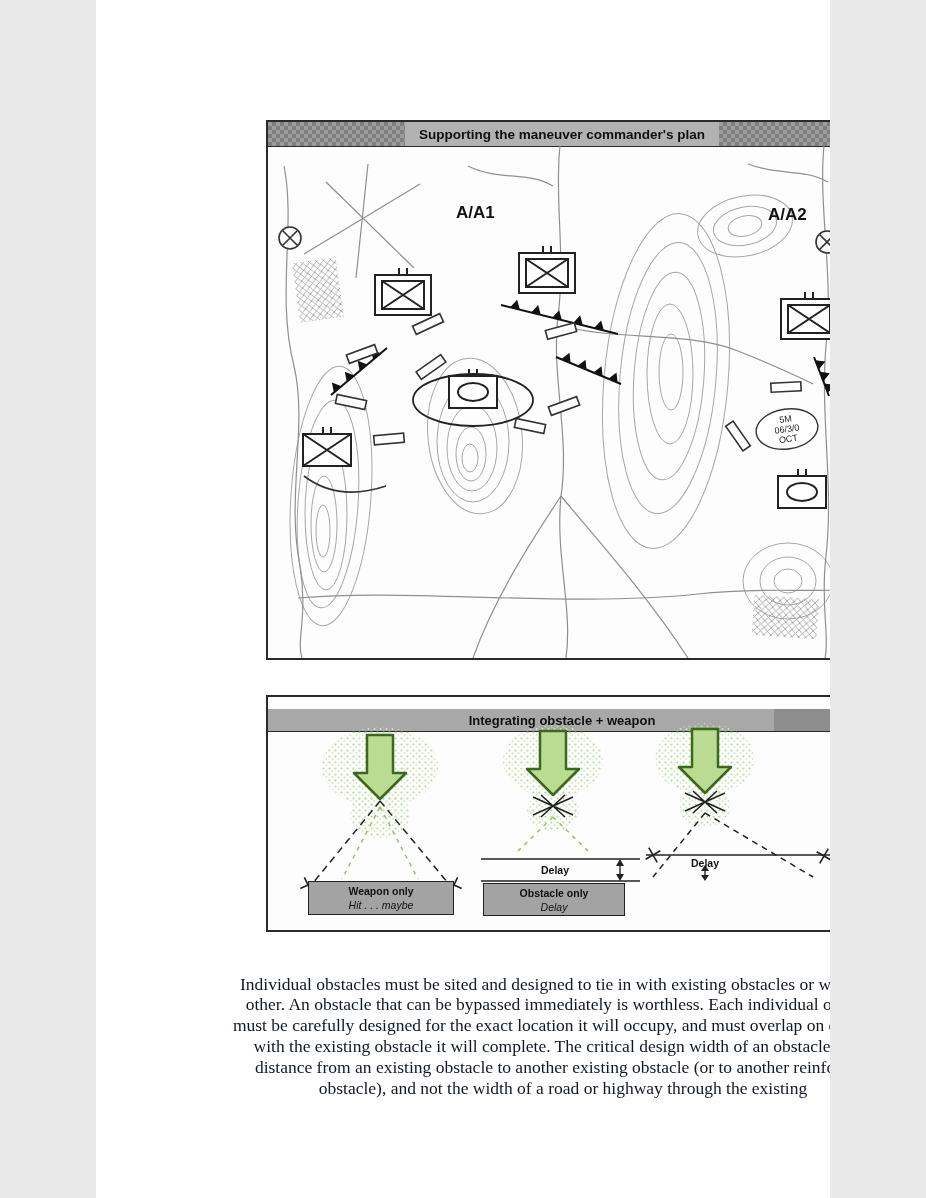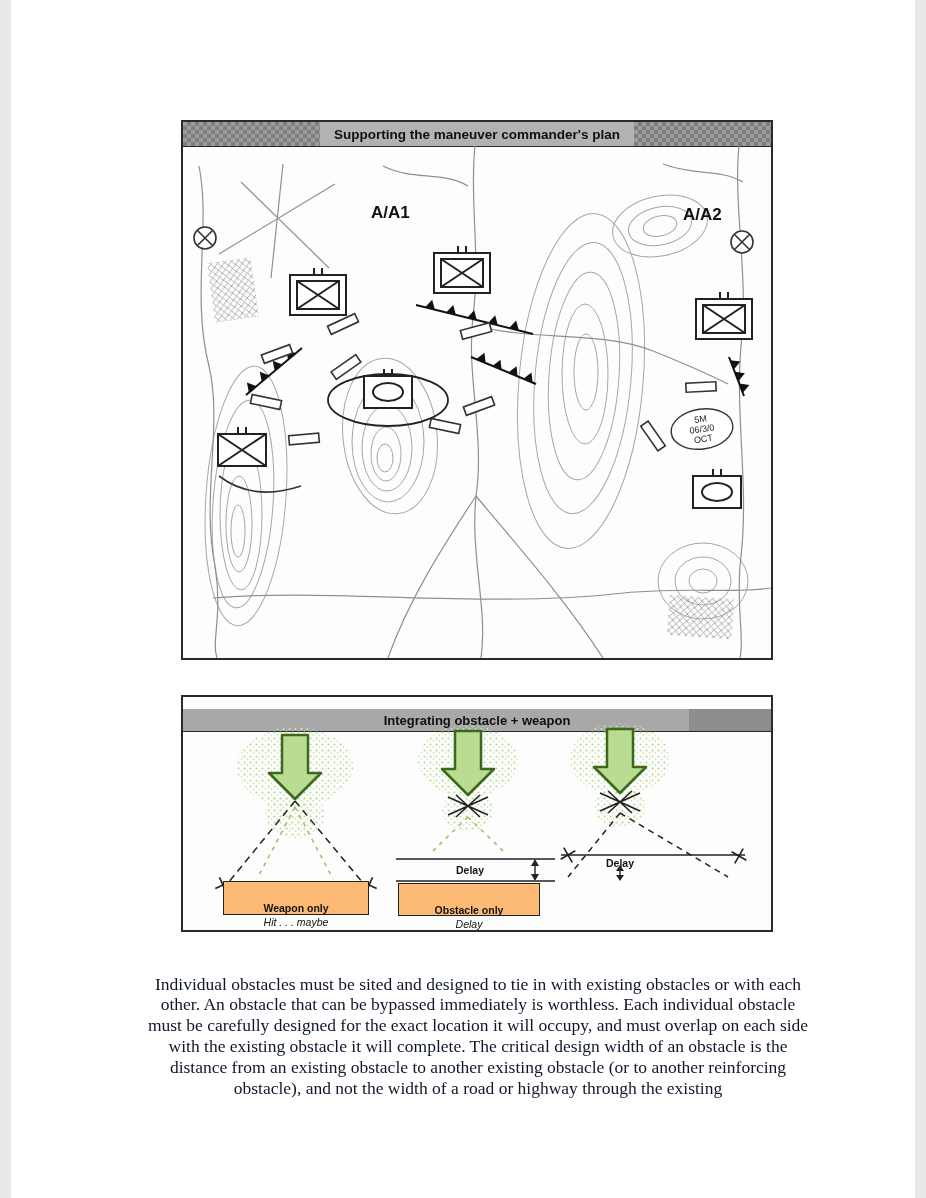--- a/index.html
+++ b/index.html
@@ -1,17 +1,17 @@
 <!DOCTYPE html>
 <html><head>
 <meta charset="utf-8">
 <style>
   html,body{margin:0;padding:0;background:#e9e9e9;}
   .page{
-    position:relative;width:904px;height:1198px;background:#ffffff;
+    position:relative;width:734px;height:1198px;background:#ffffff;
     font-family:"Liberation Serif",serif;overflow:hidden;margin:0 auto;
   }
   .figure{
     position:absolute;border:2px solid #2a2a2a;background:#fdfdfd;box-sizing:border-box;
   }
   .fig1{left:170px;top:120px;width:592px;height:540px;}
   .fig2{left:170px;top:695px;width:592px;height:237px;}
   .titlebar{
     display:flex;align-items:stretch;height:24px;border-bottom:1.5px solid #2a2a2a;
     font-family:"Liberation Sans",sans-serif;font-weight:bold;font-size:13.5px;color:#101010;
@@ -30,23 +30,23 @@
   .titlebar2{
     height:22px;border-bottom:1.5px solid #2a2a2a;
     background:linear-gradient(90deg,#a8a8a8 0 86%,#8d8d8d 86% 100%);
     display:flex;align-items:center;justify-content:center;
     font-family:"Liberation Sans",sans-serif;font-weight:bold;font-size:13px;color:#101010;margin-top:12px;
   }
   .figcontent{position:absolute;left:0;right:0;bottom:0;}
   .fig1 .figcontent{top:24px;}
   .fig2 .figcontent{top:22px;}
   .lblbox{
-    position:absolute;border:1.5px solid #222;background:#fdba74;text-align:center;
+    position:absolute;border:1.5px solid #222;background:#a3a3a3;text-align:center;
     font-family:"Liberation Sans",sans-serif;font-size:10.5px;line-height:1.3;
-    color:#111;padding-top:20px;box-sizing:border-box;
+    color:#111;padding-top:3px;box-sizing:border-box;
   }
   .lblbox .l1{font-weight:bold;}
   .lblbox .l2{font-style:italic;}
   .bodytext{
     position:absolute;left:136px;top:956px;width:662px;
     font-family:"Liberation Serif",serif;font-size:17.5px;line-height:1.19;color:#0f172a;
     text-align:center;
   }
 </style>
 </head>

